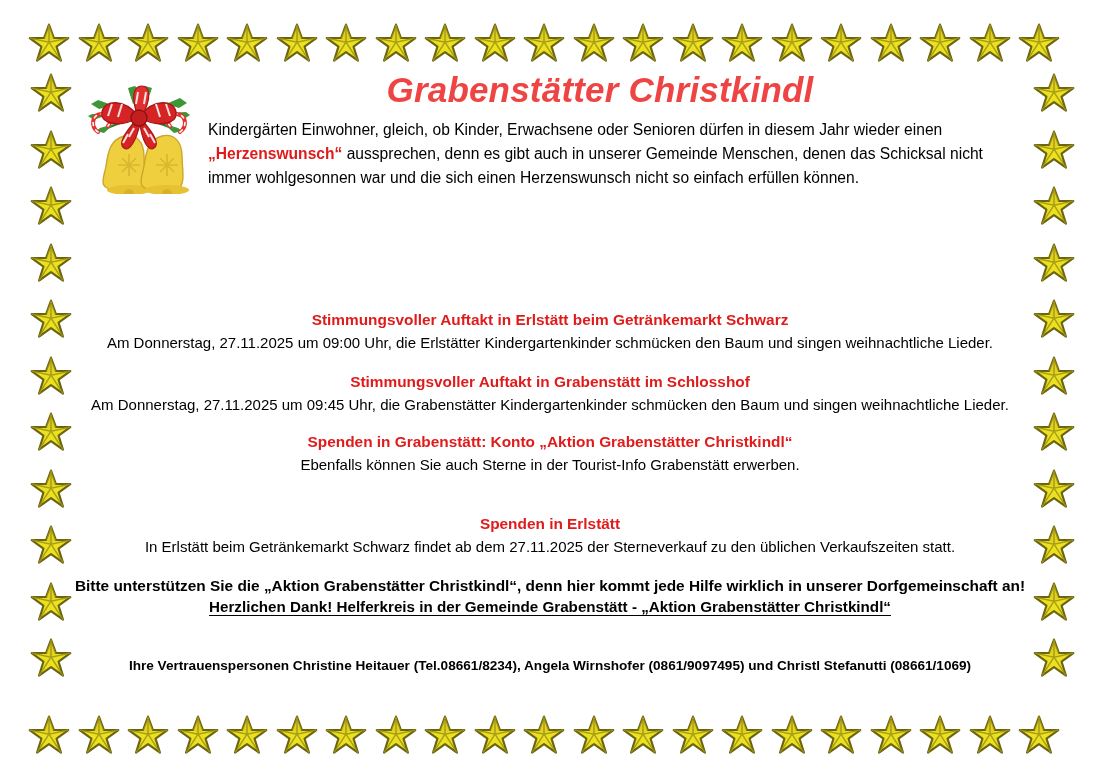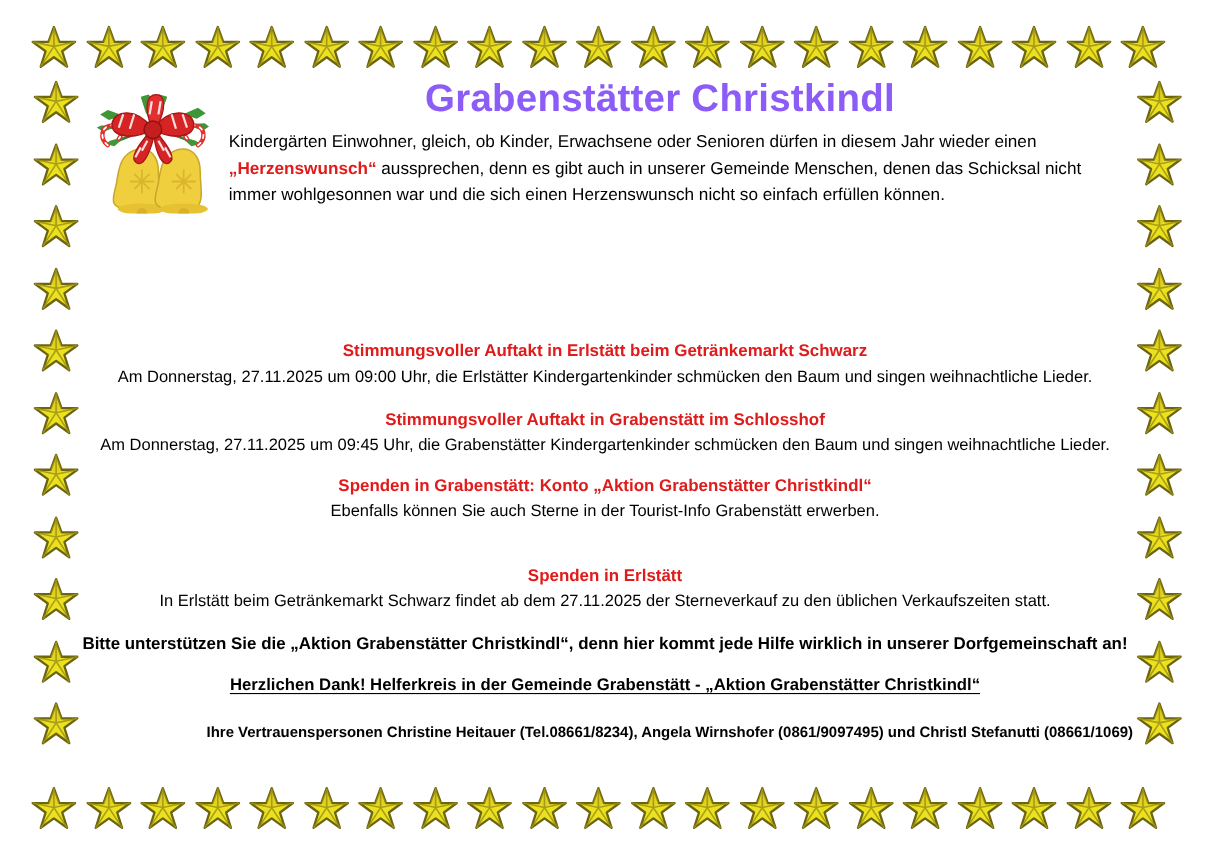--- a/index.html
+++ b/index.html
@@ -66,21 +66,22 @@
   .bells svg { display: block; width: 100%; height: 100%; }
 
   .title {
     position: absolute;
     left: 130px;
     top: 10px;
     width: 800px;
     text-align: center;
     font-size: 35px;
     font-weight: bold;
-    color: #8b5cf6;
+    font-style: italic;
+    color: #ef4444;
     letter-spacing: .2px;
     white-space: nowrap;
   }
 
   .intro {
     position: absolute;
     left: 138px;
     top: 58px;
     width: 818px;
     font-size: 15.6px;
@@ -124,38 +125,38 @@
     width: 960px;
     text-align: center;
     font-size: 15.4px;
     font-weight: bold;
     line-height: 1.5;
     white-space: nowrap;
   }
   .thanks {
     position: absolute;
     left: 0;
-    top: 552px;
+    top: 536px;
     width: 960px;
     text-align: center;
     font-size: 15.2px;
     font-weight: bold;
     line-height: 1.5;
   }
   .thanks span {
     text-decoration: underline;
     text-underline-offset: 3px;
     white-space: nowrap;
   }
   .contacts {
     position: absolute;
     left: 0;
     top: 596px;
     width: 960px;
-    text-align: right;
+    text-align: center;
     font-size: 13.6px;
     font-weight: bold;
     line-height: 1.5;
     white-space: nowrap;
   }
 </style>
 </head>
 <body>
 
 <div class="star-layer" id="star-layer">

